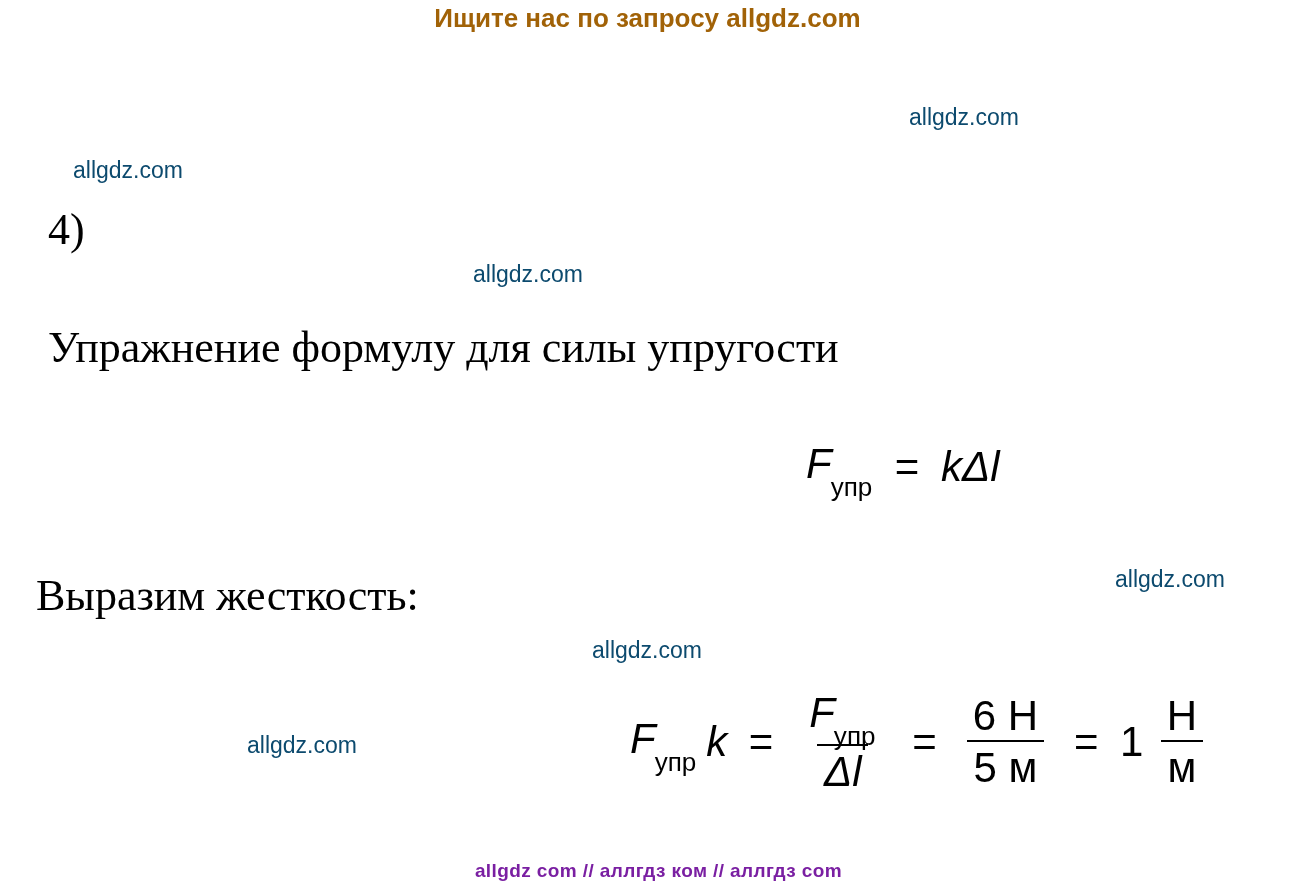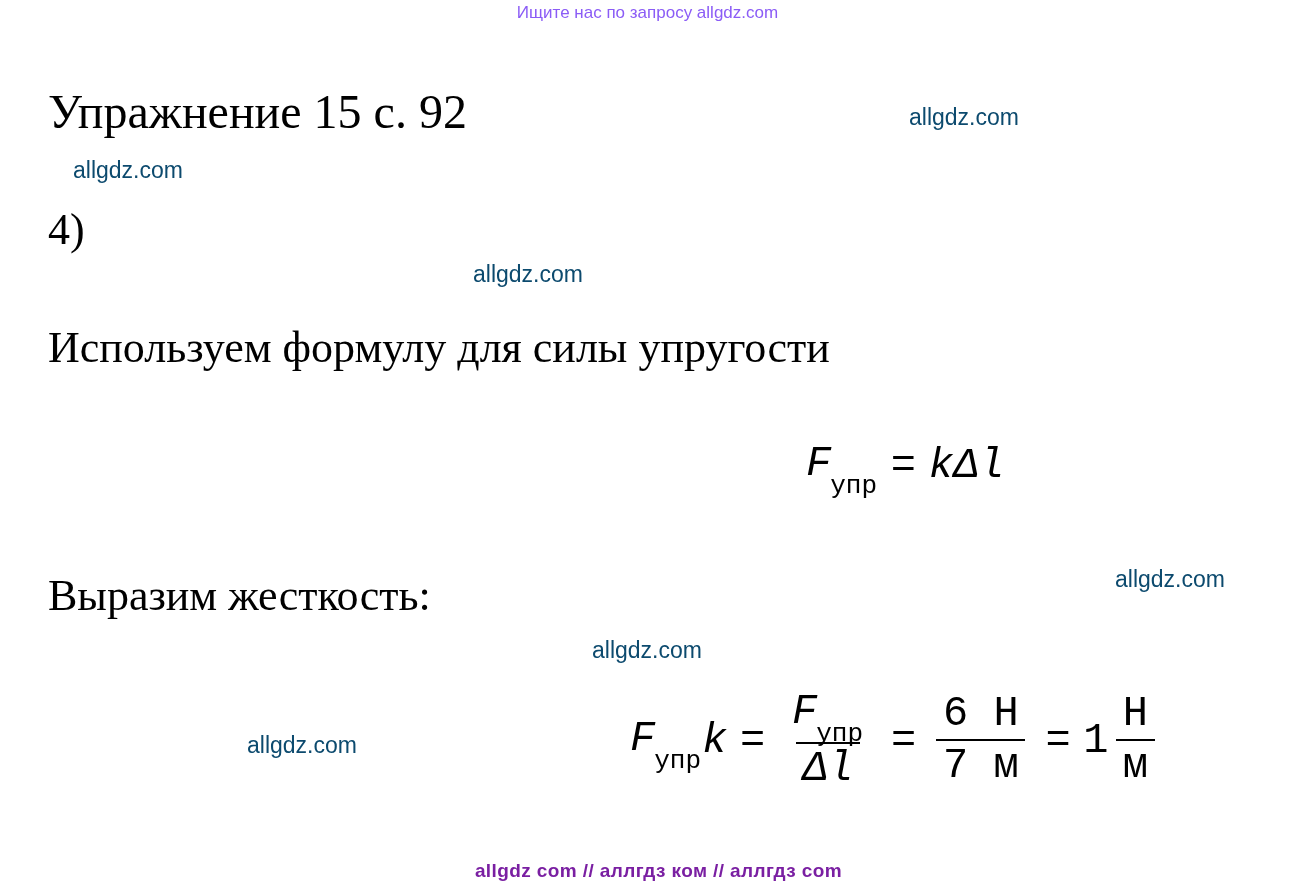--- a/index.html
+++ b/index.html
@@ -25,23 +25,23 @@
     position: absolute;
     font-family: "Liberation Sans", sans-serif;
     color: #0c4a6e;
     white-space: nowrap;
   }
   .wm-top {
     top: 3px;
     left: 0;
     width: 1295px;
     text-align: center;
-    font-size: 17px;
-    color: #8b5cf6;
-    font-weight: normal;
+    font-size: 26px;
+    color: #a16207;
+    font-weight: bold;
   }
   .wm-1 { top: 104px; left: 909px; font-size: 23px; }
   .wm-2 { top: 157px; left: 73px;  font-size: 23px; }
   .wm-3 { top: 261px; left: 473px; font-size: 23px; }
   .wm-4 { top: 566px; left: 1115px; font-size: 23px; }
   .wm-5 { top: 637px; left: 592px; font-size: 23px; }
   .wm-6 { top: 732px; left: 247px; font-size: 23px; }
 
   .wm-bottom {
     position: absolute;
@@ -78,33 +78,34 @@
     position: absolute;
     top: 322px;
     left: 48px;
     font-size: 44px;
     color: #000;
     white-space: nowrap;
   }
   .line-2 {
     position: absolute;
     top: 570px;
-    left: 48px;
+    left: 36px;
     font-size: 44px;
     color: #000;
     white-space: nowrap;
   }
 
   
   .formula {
     position: absolute;
     color: #000;
-    font-family: Liberation Mono, monospace;
+    font-family: Liberation Sans, sans-serif;
     display: flex;
     align-items: center;
+    gap: 9px;
   }
   .formula-1 {
     top: 440px;
     left: 806px;
     font-size: 42px;
   }
   .formula-2 {
     top: 690px;
     left: 630px;
     font-size: 42px;
@@ -140,30 +141,29 @@
   }
   .nowrap { white-space: nowrap; }
 </style>
 </head>
 <body>
 
 <div class="page">
 
   <div class="wm wm-top">Ищите нас по запросу allgdz.com</div>
 
-  <div class="title">Упражнение 15 с. 92</div>
 
   <div class="wm wm-1">allgdz.com</div>
   <div class="wm wm-2">allgdz.com</div>
 
   <div class="item-number">4)</div>
 
   <div class="wm wm-3">allgdz.com</div>
 
-  <div class="line-1">Используем формулу для силы упругости</div>
+  <div class="line-1">Упражнение формулу для силы упругости</div>
 
   <div class="formula formula-1">
     <span class="nowrap">
       <span class="it">F</span><span class="sub">упр</span>
     </span>
     <span class="op">=</span>
     <span class="it">kΔl</span>
   </div>
 
   <div class="wm wm-4">allgdz.com</div>
@@ -184,21 +184,21 @@
       <span class="num nowrap">
         <span class="it">F</span><span class="sub">упр</span>
       </span>
       <span class="den it">Δl</span>
     </span>
 
     <span class="op">=</span>
 
     <span class="frac">
       <span class="num">6 Н</span>
-      <span class="den">7 м</span>
+      <span class="den">5 м</span>
     </span>
 
     <span class="op">=</span>
 
     <span>1</span>
 
     <span class="frac">
       <span class="num">Н</span>
       <span class="den">м</span>
     </span>

